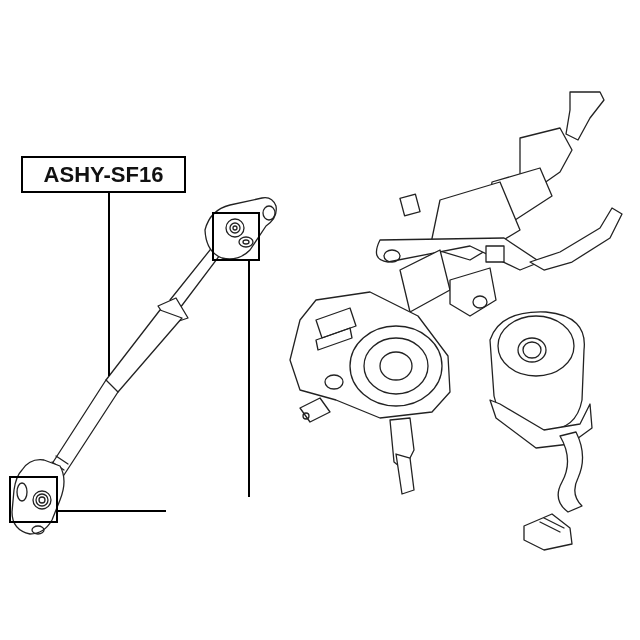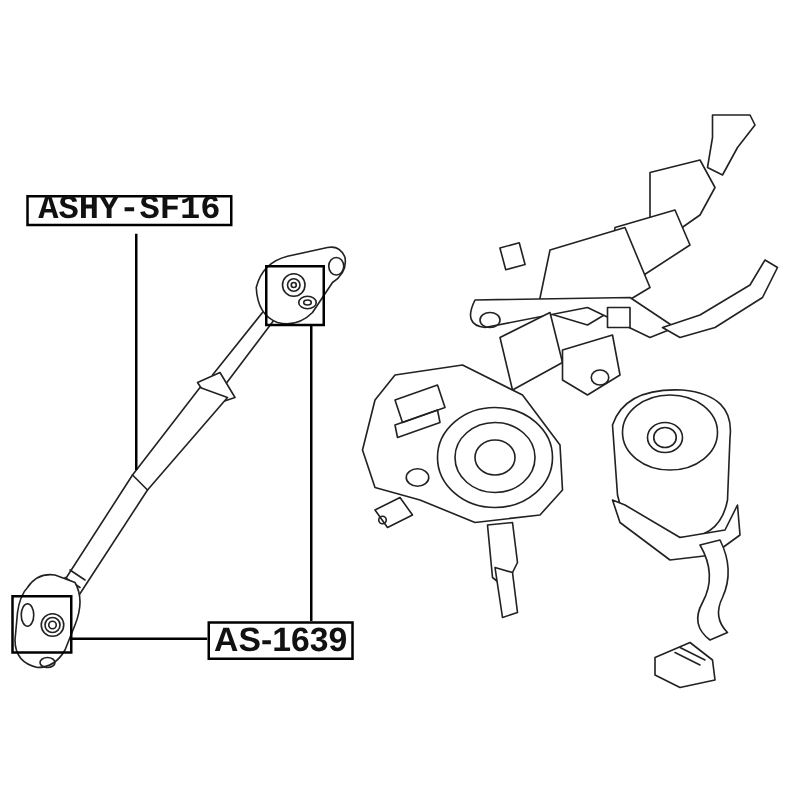--- a/index.html
+++ b/index.html
@@ -1,19 +1,19 @@
 <!DOCTYPE html>
 <html><head>
 <meta charset="utf-8">
 <style>
   html,body{margin:0;padding:0;background:#fff;}
   #canvas{position:relative;width:640px;height:640px;background:#ffffff;overflow:hidden;font-family:"Liberation Sans",sans-serif;}
   svg{position:absolute;left:0;top:0;}
   .label{position:absolute;border:2px solid #000;background:#fff;font-weight:bold;color:#111;font-family:"Liberation Sans",sans-serif;line-height:1;display:flex;align-items:center;justify-content:center;box-sizing:border-box;}
-  #lbl1{left:21px;top:156px;width:165px;height:25px;font-size:27px;font-family:Liberation Mono, monospace;}
+  #lbl1{left:21px;top:156px;width:165px;height:37px;font-size:22px;}
   #lbl2{left:166px;top:497px;width:117px;height:31px;font-size:27px;}
 </style>
 </head>
 <body>
 
 <div id="canvas">
 <svg width="640" height="640" viewBox="0 0 640 640">
   <g fill="none" stroke="#222" stroke-width="1.3" stroke-linejoin="round" stroke-linecap="round">
 
     <g>
@@ -83,14 +83,13 @@
   <g fill="none" stroke="#000" stroke-width="2">
     <rect x="213" y="213" width="46" height="47"></rect>
     <rect x="10" y="477" width="47" height="45"></rect>
     <line x1="109" y1="187" x2="109" y2="376"></line>
     <line x1="249" y1="260" x2="249" y2="497"></line>
     <line x1="57" y1="511" x2="166" y2="511"></line>
   </g>
 </svg>
 
 <div id="lbl1" class="label">ASHY-SF16</div>
-<div id="lbl2" class="label">AS-1639</div>
 </div>
 
 </body></html>

